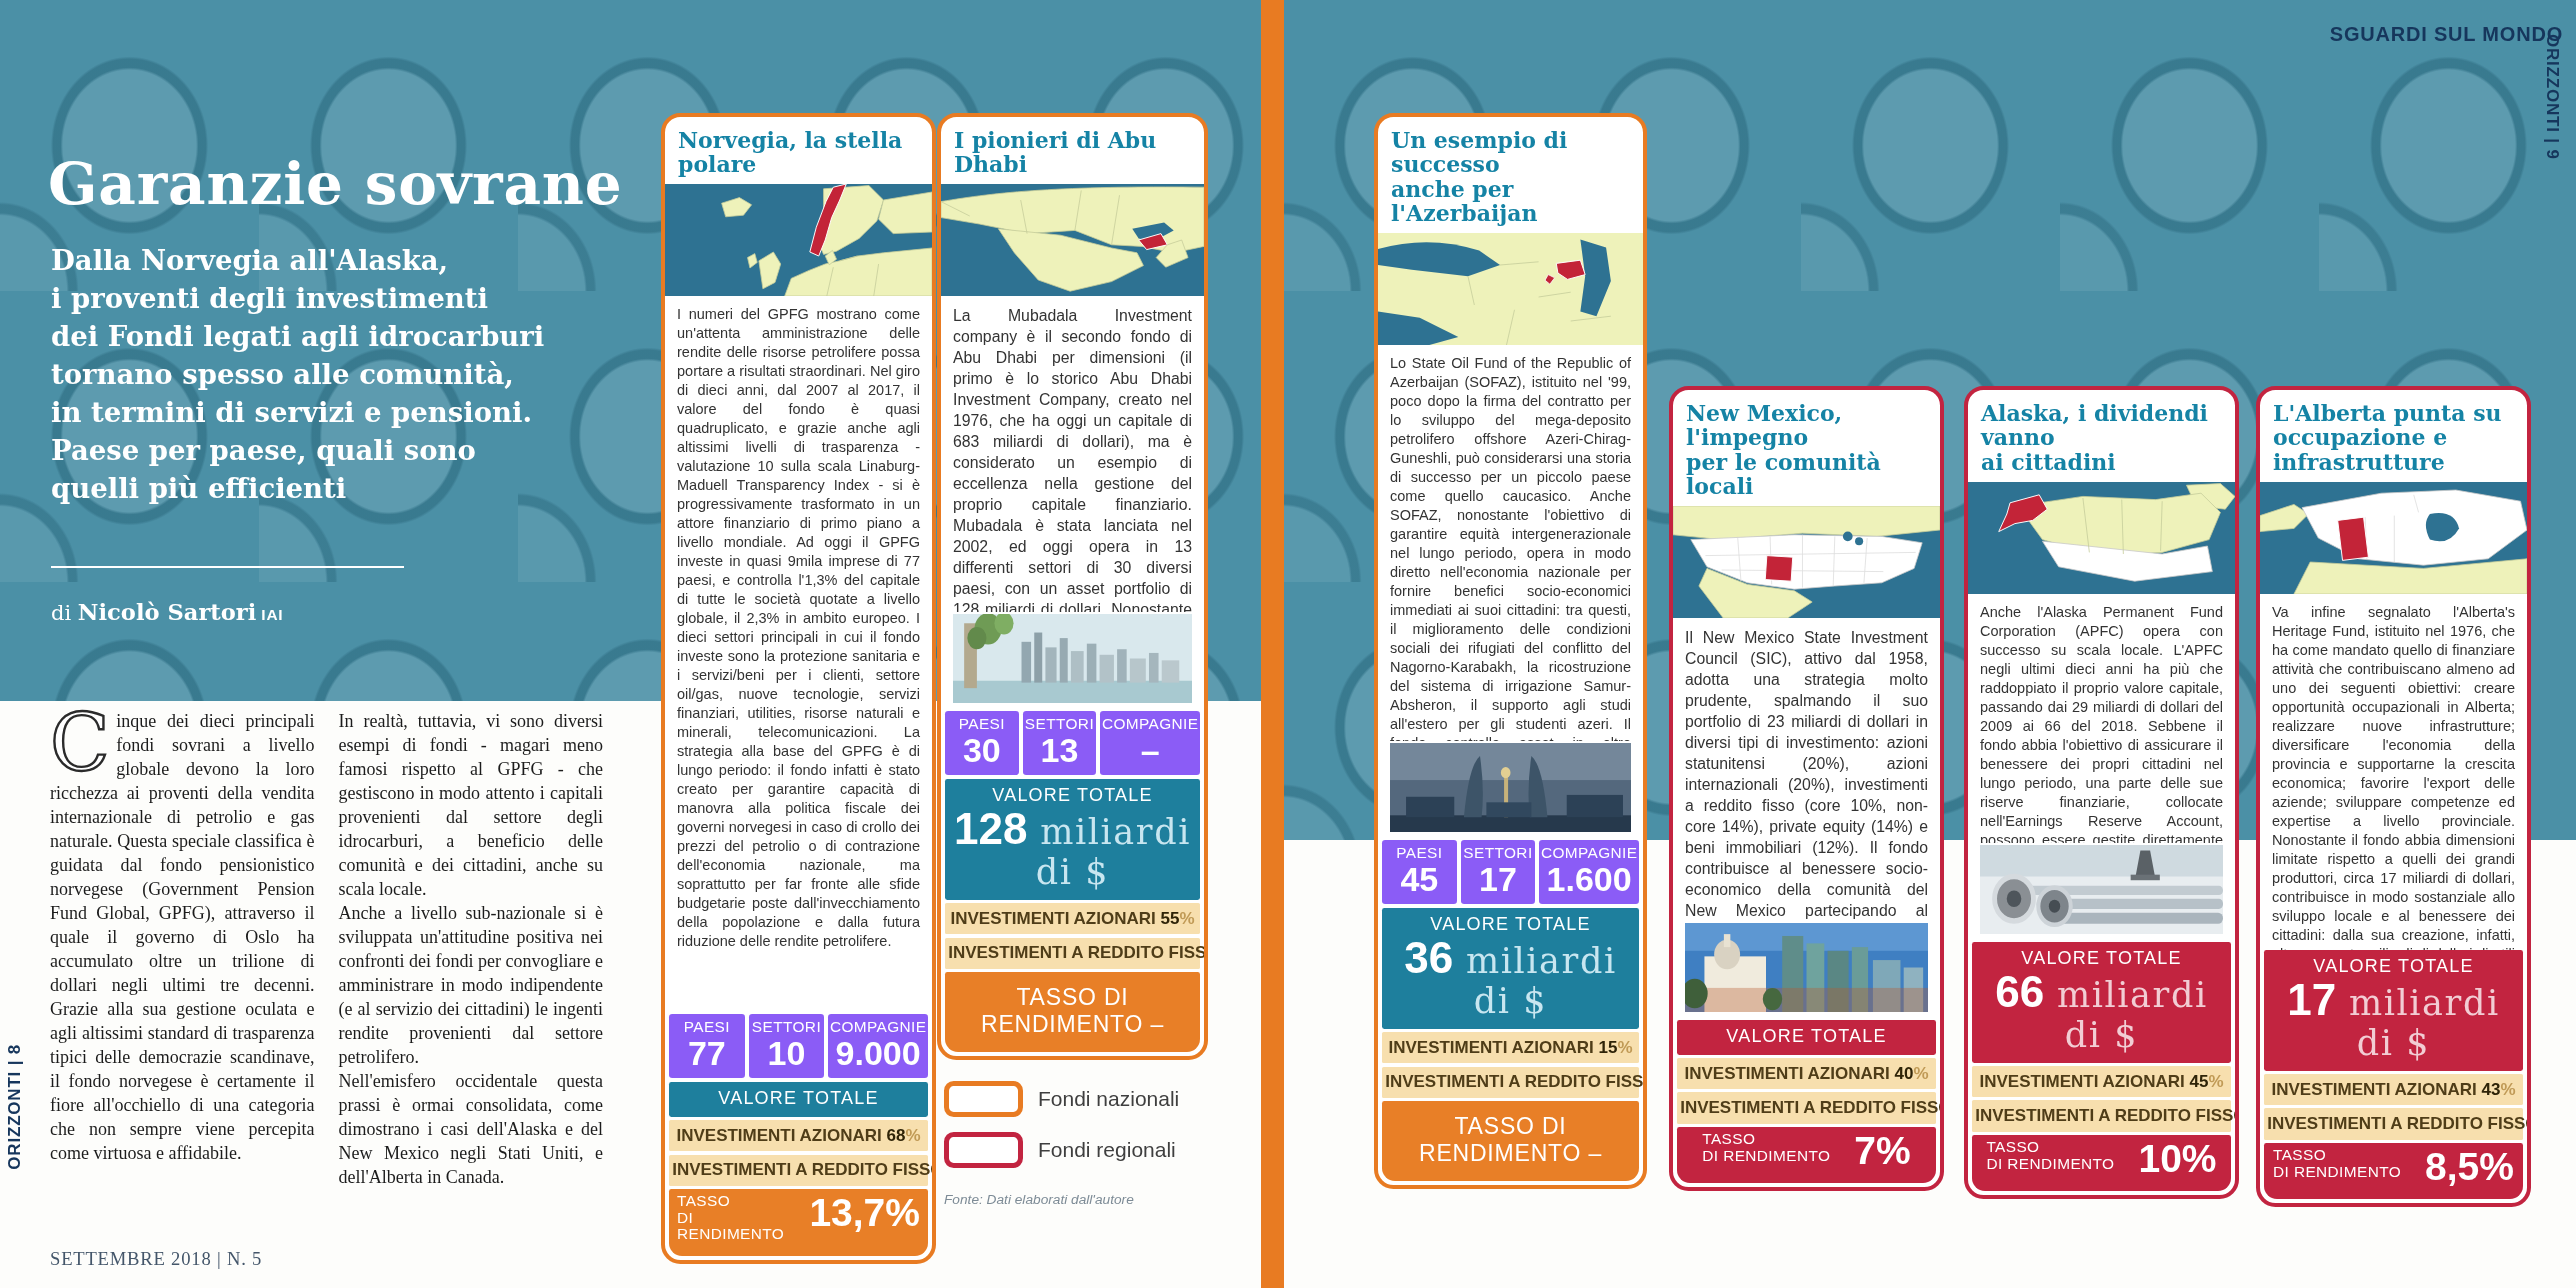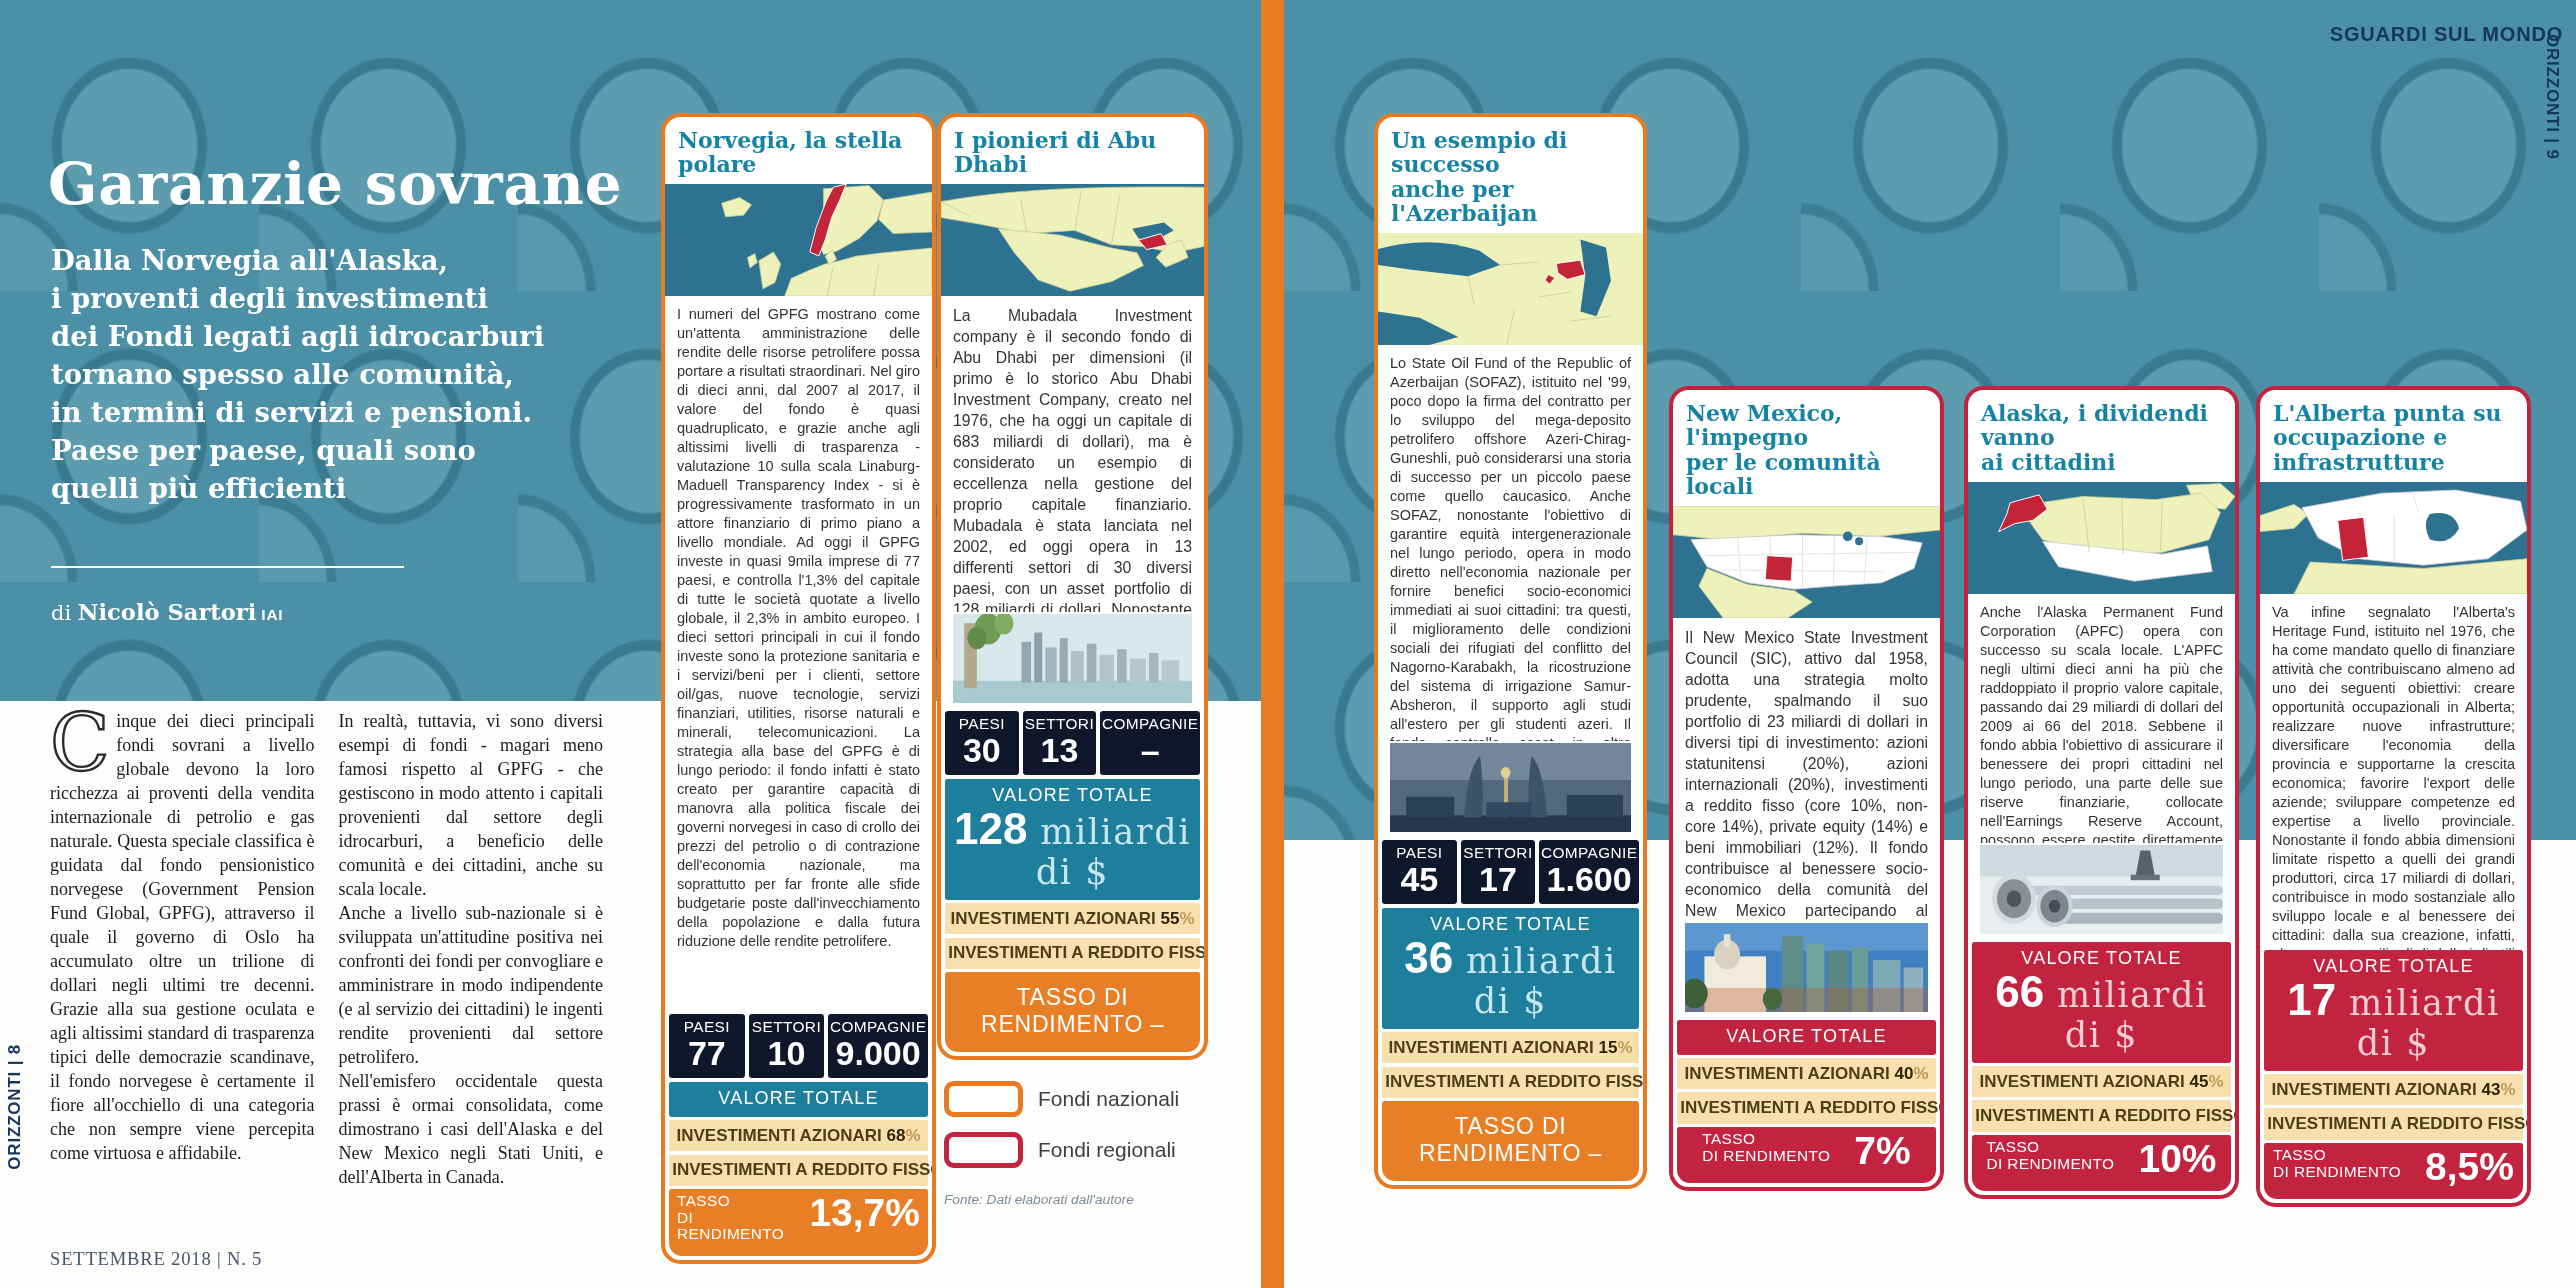--- a/index.html
+++ b/index.html
@@ -53,21 +53,21 @@
   .card-map{flex:none;height:112px;}
   .card-map svg{display:block;width:100%;height:100%;}
   .card-body{flex:1;overflow:hidden;padding:9px 12px 4.8px;font-size:15.8px;line-height:21px;
       text-align:justify;color:#333333;hyphens:auto;}
   .card-body.tight{font-size:14.5px;line-height:19px;}
   .card-photo{flex:none;height:89px;margin:1.6px 12px 8px;}
   .card-photo svg{display:block;width:100%;height:100%;}
 
   .stats{flex:none;padding:0 4px 4px;}
   .stat-row{display:flex;gap:4px;margin-bottom:4px;}
-  .stat-box{flex:1;background:#0f172a;color:#fff;text-align:center;padding:4px 1.6px 6.5px;border-radius:3.2px;}
+  .stat-box{flex:1;background:#8b5cf6;color:#fff;text-align:center;padding:4px 1.6px 6.5px;border-radius:3.2px;}
   .stat-box .lbl{font-size:15.4px;letter-spacing:0.4px;}
   .stat-box .num{font-size:34px;font-weight:bold;line-height:1.05;}
   .valore{background:#1e7f9d;color:#fff;text-align:center;padding:5.7px 3.2px 8px;border-radius:2.4px;}
   .card.regional .valore{background:#c22440;}
   .valore .lbl{font-size:18px;letter-spacing:1.2px;}
   .valore .big{font-size:44px;font-weight:bold;line-height:1.05;}
   .valore .unit{font-family:"DejaVu Serif",serif;font-weight:normal;font-size:35px;letter-spacing:1.6px;color:#c8e6f0;}
   .card.regional .valore .unit{color:#f2cdd4;}
   .inv-row{background:#f7dfae;text-align:center;margin-top:3.2px;padding:5.7px 3.2px;border-radius:1.6px;
       font-size:17px;font-weight:bold;color:#4f3d18;white-space:nowrap;}

